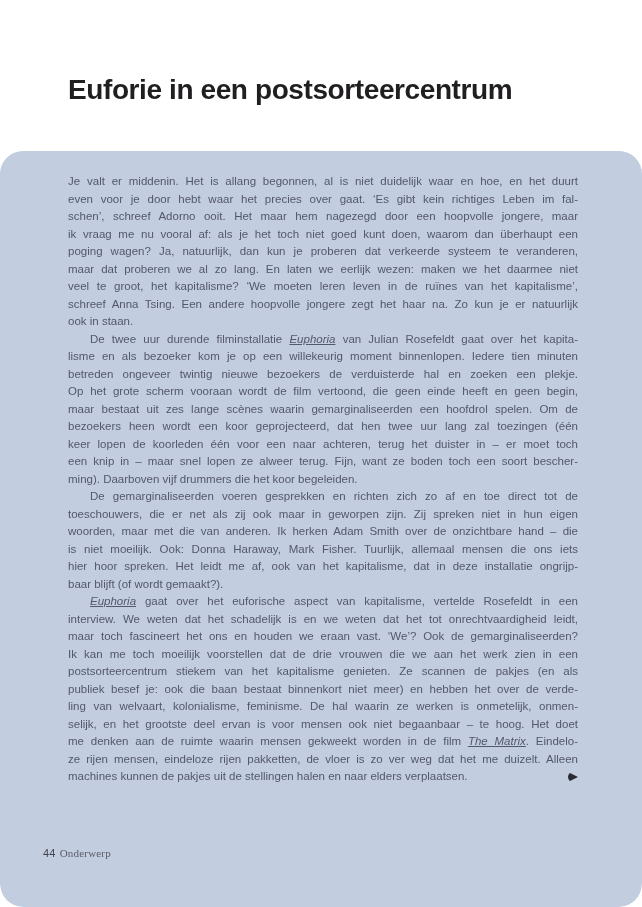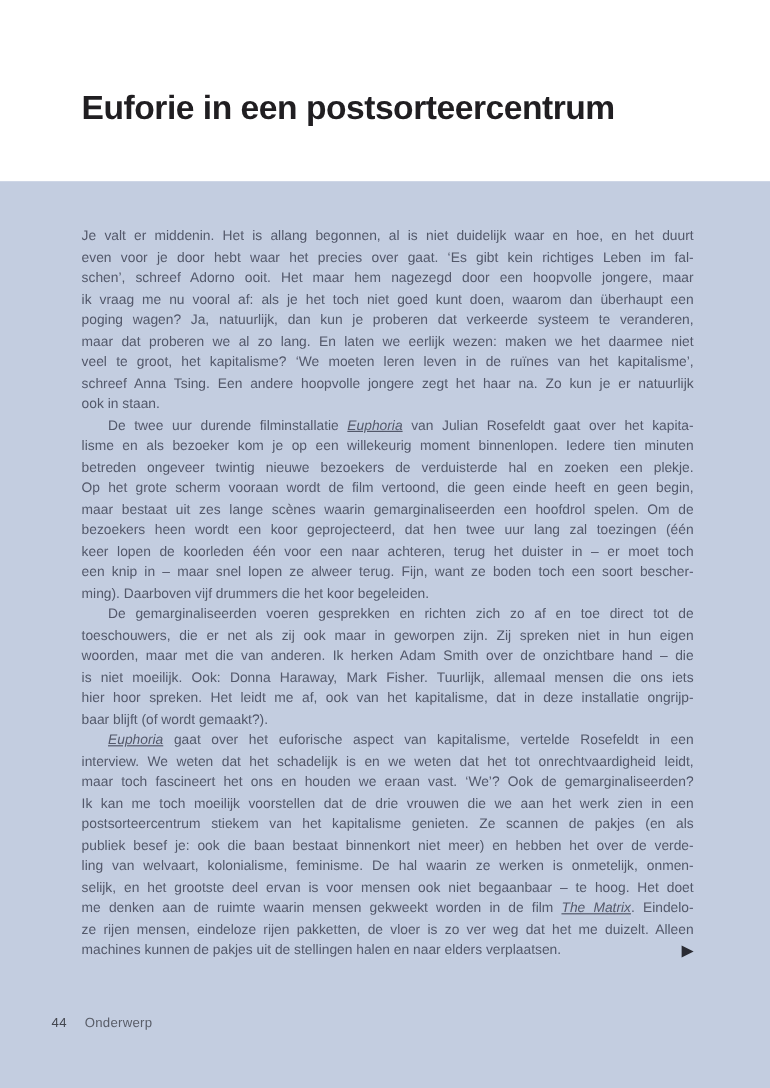--- a/index.html
+++ b/index.html
@@ -1,15 +1,15 @@
 <!DOCTYPE html>
 <html><head>
 <meta charset="utf-8">
 <style>
-  * { box-sizing: border-box; }
+  * { box-sizing: border-box; border-radius: 23px; }
   html, body {
     margin: 0; padding: 0;
     width: 642px; height: 907px;
     background: #ffffff;
     font-family: "Liberation Sans", sans-serif;
     overflow: hidden;
   }
   .page { position: relative; width: 642px; height: 907px; }
 
   .header {
@@ -27,21 +27,21 @@
     white-space: nowrap;
   }
 
   .panel {
     position: relative;
     height: 756px;
     background: #c3cde0;
   }
 
   .article {
-    padding: 38px 64px 0 68px;
+    padding: 22px 64px 0 68px;
     color: #53586a;
     font-size: 11.5px;
     line-height: 17.5px;
   }
   .article .line {
     text-align: left;
     white-space: normal;
   }
   .article .line.just {
     text-align: justify;
@@ -60,22 +60,22 @@
   }
 
   .footer {
     position: absolute;
     left: 43px;
     top: 695px;
     font-size: 11px;
     line-height: 14px;
     letter-spacing: 0.2px;
   }
-  .footer .num { color: #43464f; margin-right: 15px; }
-  .footer .sec { color: #595d68; }
+  .footer .num { color: #43464f; margin-right: 4px; }
+  .footer .sec { color: #595d68; font-family: Liberation Serif, serif; }
 </style>
 </head>
 <body>
 
 <div class="page">
 
   <div class="header">
     <h1>Euforie in een postsorteercentrum</h1>
   </div>
 

